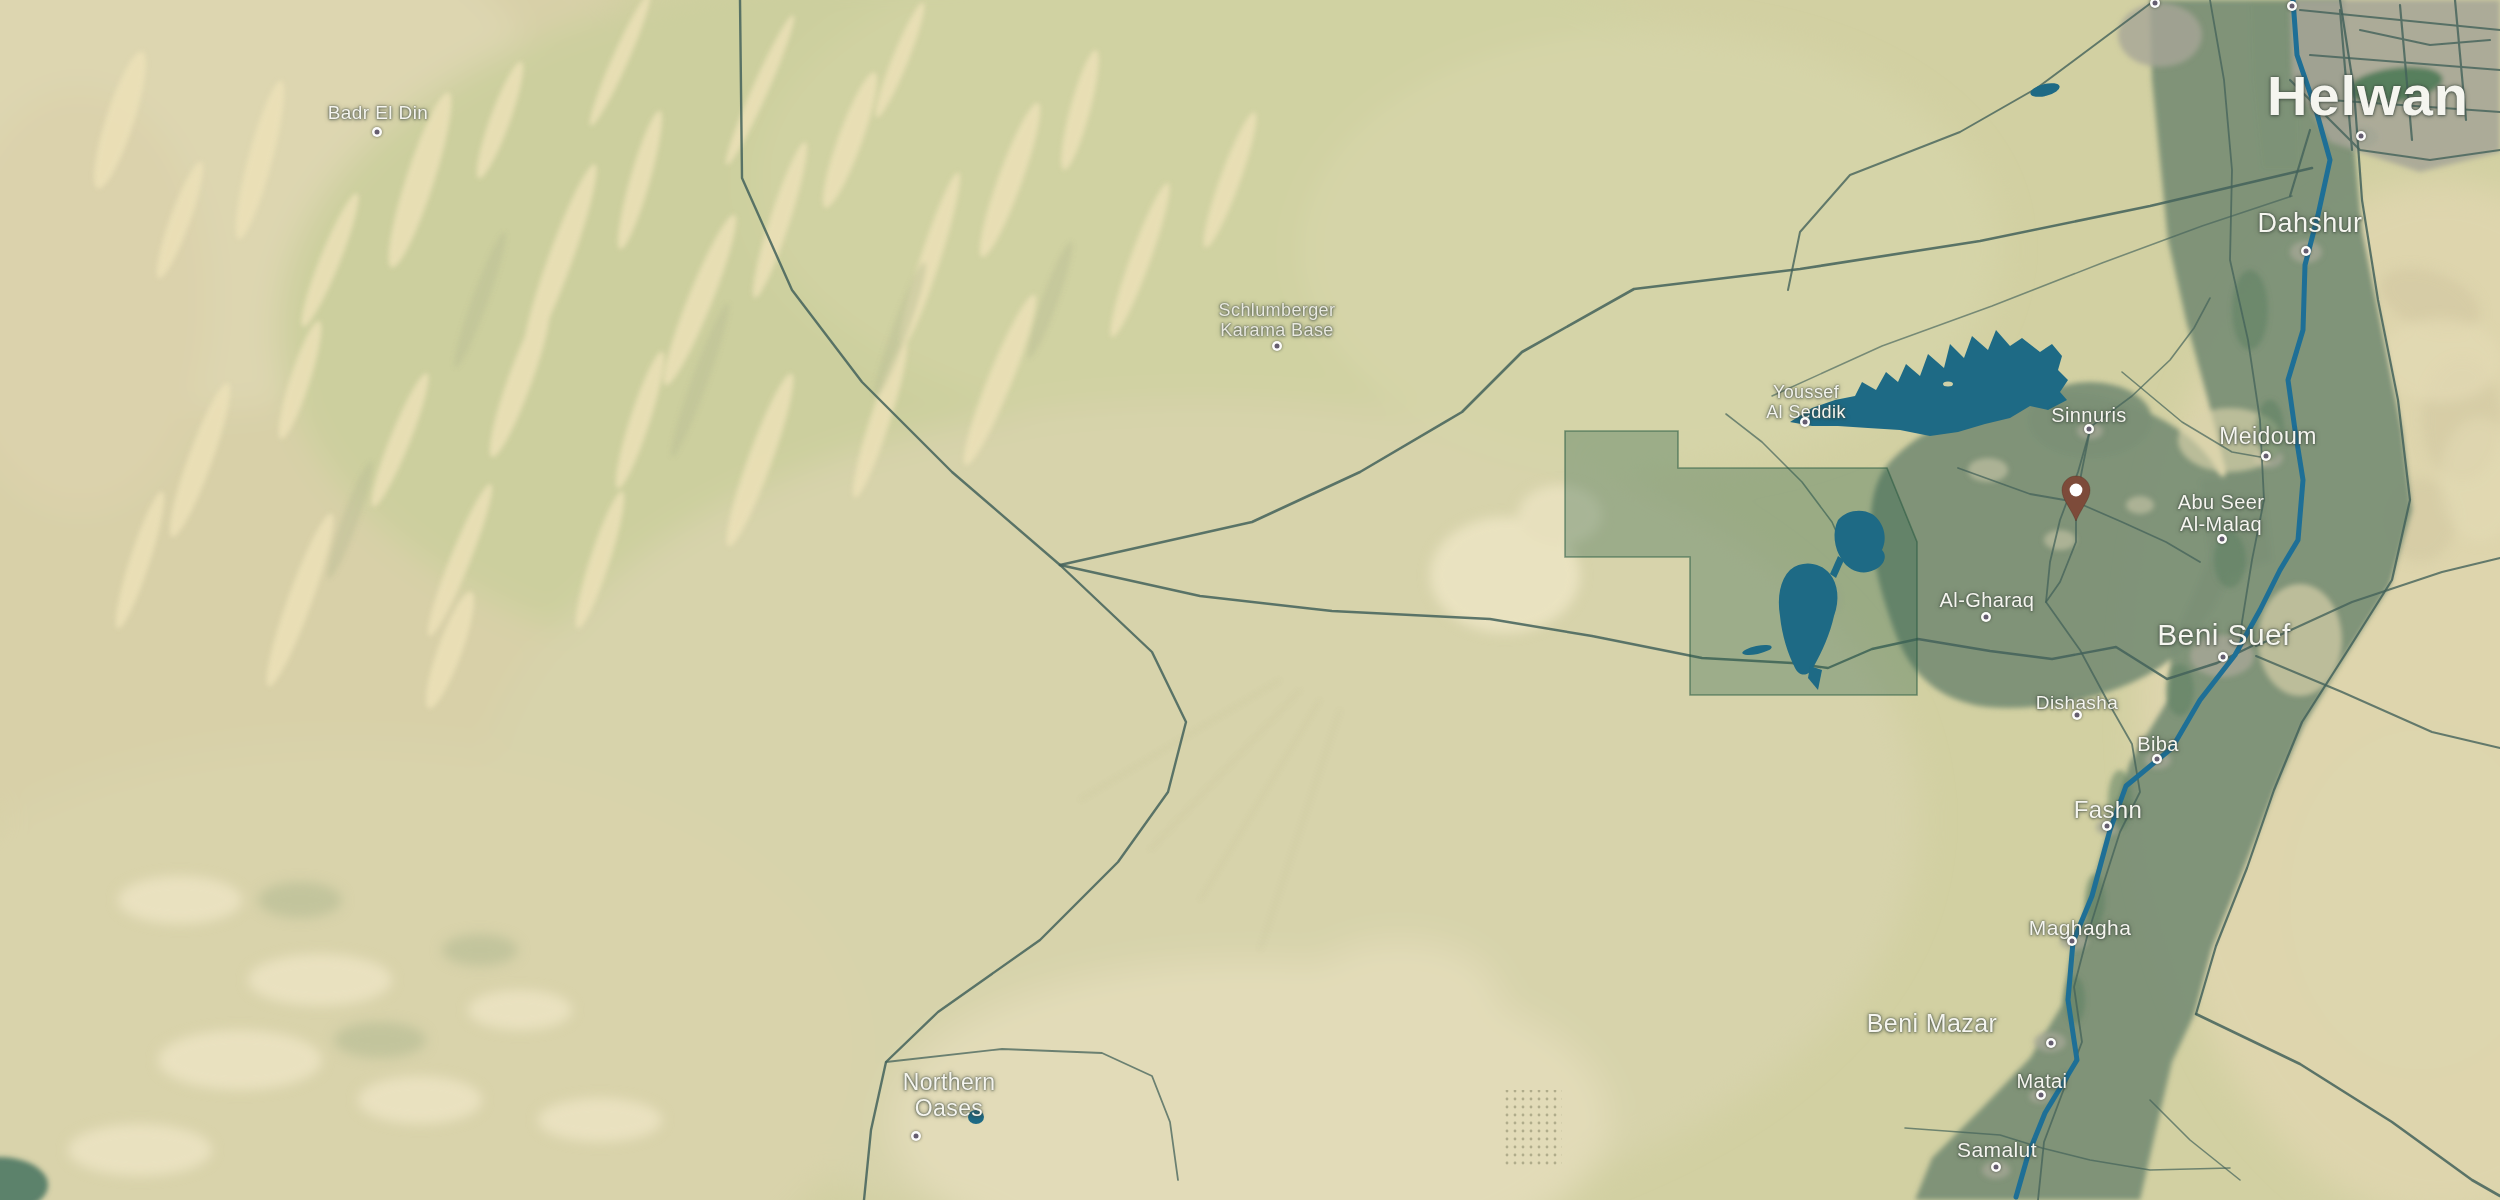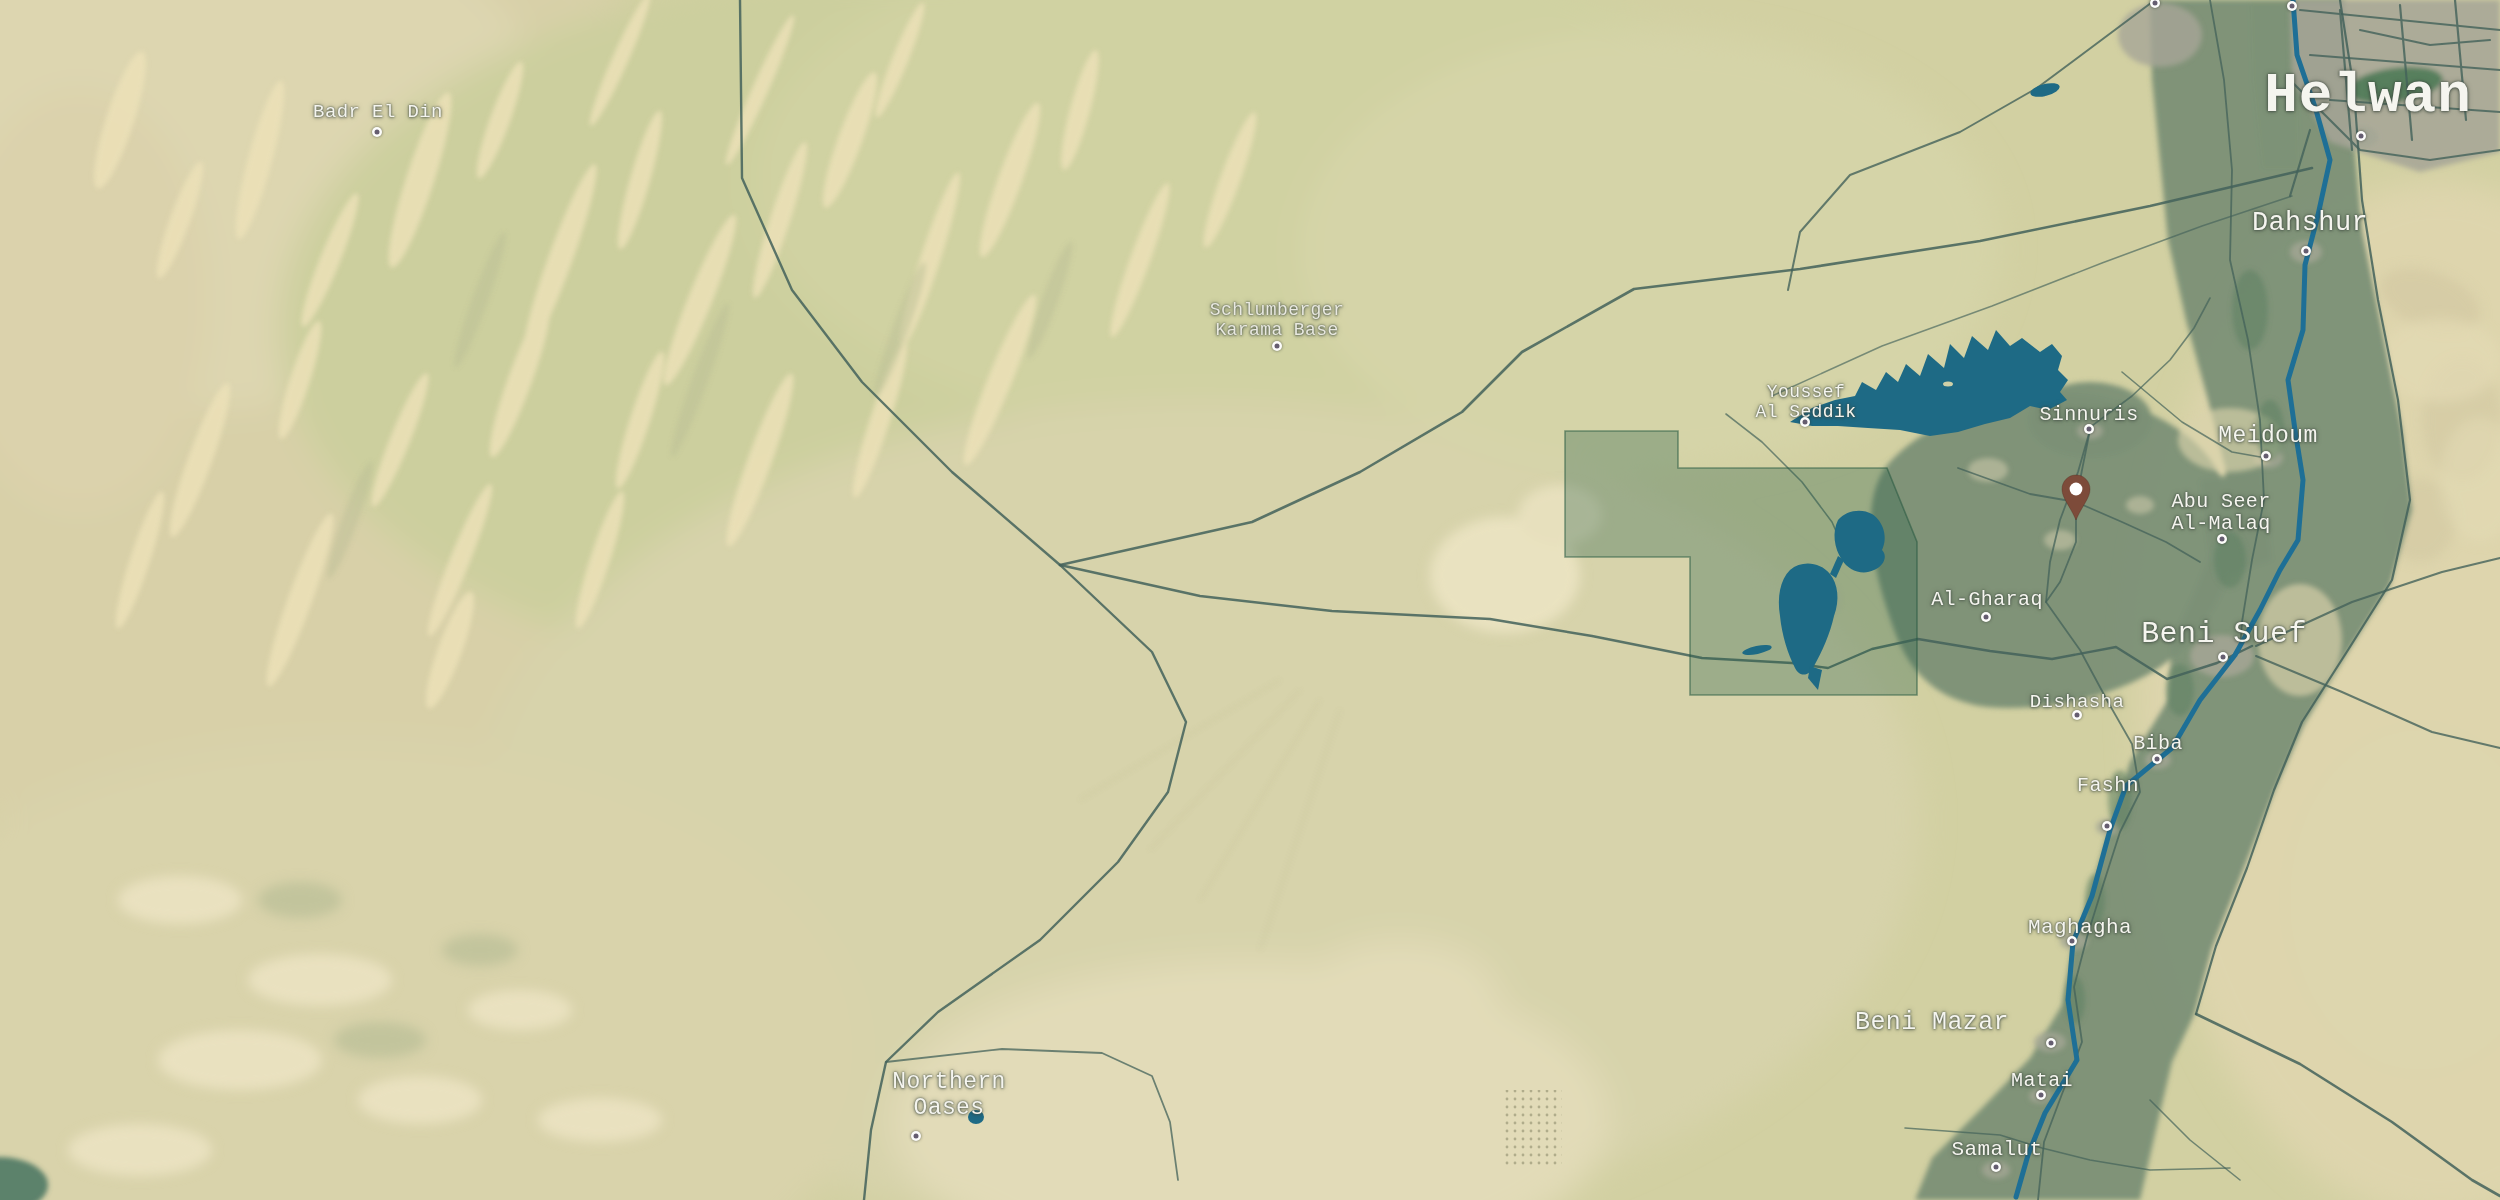--- a/index.html
+++ b/index.html
@@ -1,16 +1,16 @@
 <!DOCTYPE html>
 <html><head>
 <meta charset="utf-8">
 <style>
   html,body{margin:0;padding:0;background:#d2d0a2;}
-  #stage{position:relative;width:2500px;height:1200px;overflow:hidden;font-family:Liberation Mono, monospace;}
+  #stage{position:relative;width:2500px;height:1200px;overflow:hidden;font-family:Liberation Sans, sans-serif;}
   #terrain{position:absolute;left:0;top:0;}
   .lbl{position:absolute;transform:translate(-50%,-50%);color:#f5f5ef;text-align:center;
        white-space:nowrap;letter-spacing:.4px;line-height:1.12;
        text-shadow:0 0 2px rgba(62,74,64,.95),0 0 5px rgba(62,74,64,.6),0 1px 3px rgba(62,74,64,.45);}
   .lbl .l2{display:block;}
   .dim{color:#e9e9e0;}
   .dot{position:absolute;width:10px;height:10px;border-radius:50%;background:#fdfdfb;
        transform:translate(-50%,-50%);box-shadow:0 0 3px rgba(40,45,40,.65);}
   .dot::after{content:"";position:absolute;left:50%;top:50%;width:5px;height:5px;border-radius:50%;
        background:#655d70;transform:translate(-50%,-50%);}
@@ -233,21 +233,21 @@
 <div class="lbl" style="left:2221px;top:513px;font-size:20px;">
   <span>Abu Seer</span>
   <span class="l2">Al-Malaq</span>
 </div>
 <div class="lbl" style="left:2368px;top:96px;font-size:56px;font-weight:700;letter-spacing:1px;"><span>Helwan</span></div>
 <div class="lbl" style="left:2310px;top:223px;font-size:27px;font-weight:500;"><span>Dahshur</span></div>
 <div class="lbl" style="left:2224px;top:635px;font-size:30px;font-weight:500;"><span>Beni Suef</span></div>
 <div class="lbl" style="left:1987px;top:600px;font-size:20px;"><span>Al-Gharaq</span></div>
 <div class="lbl" style="left:2077px;top:703px;font-size:19px;"><span>Dishasha</span></div>
 <div class="lbl" style="left:2158px;top:744px;font-size:20px;"><span>Biba</span></div>
-<div class="lbl" style="left:2108px;top:786px;font-size:20px;"><span>Fashn</span></div>
+<div class="lbl" style="left:2108px;top:810px;font-size:24px;"><span>Fashn</span></div>
 <div class="lbl" style="left:2080px;top:928px;font-size:21px;"><span>Maghagha</span></div>
 <div class="lbl" style="left:1932px;top:1023px;font-size:25px;font-weight:500;"><span>Beni Mazar</span></div>
 <div class="lbl" style="left:2042px;top:1081px;font-size:20px;"><span>Matai</span></div>
 <div class="lbl" style="left:1997px;top:1150px;font-size:21px;"><span>Samalut</span></div>
 <div class="lbl" style="left:949px;top:1096px;font-size:23px;">
   <span>Northern</span>
   <span class="l2">Oases</span>
 </div>
 
 <div class="dot" style="left:377px;top:132px;"></div>

